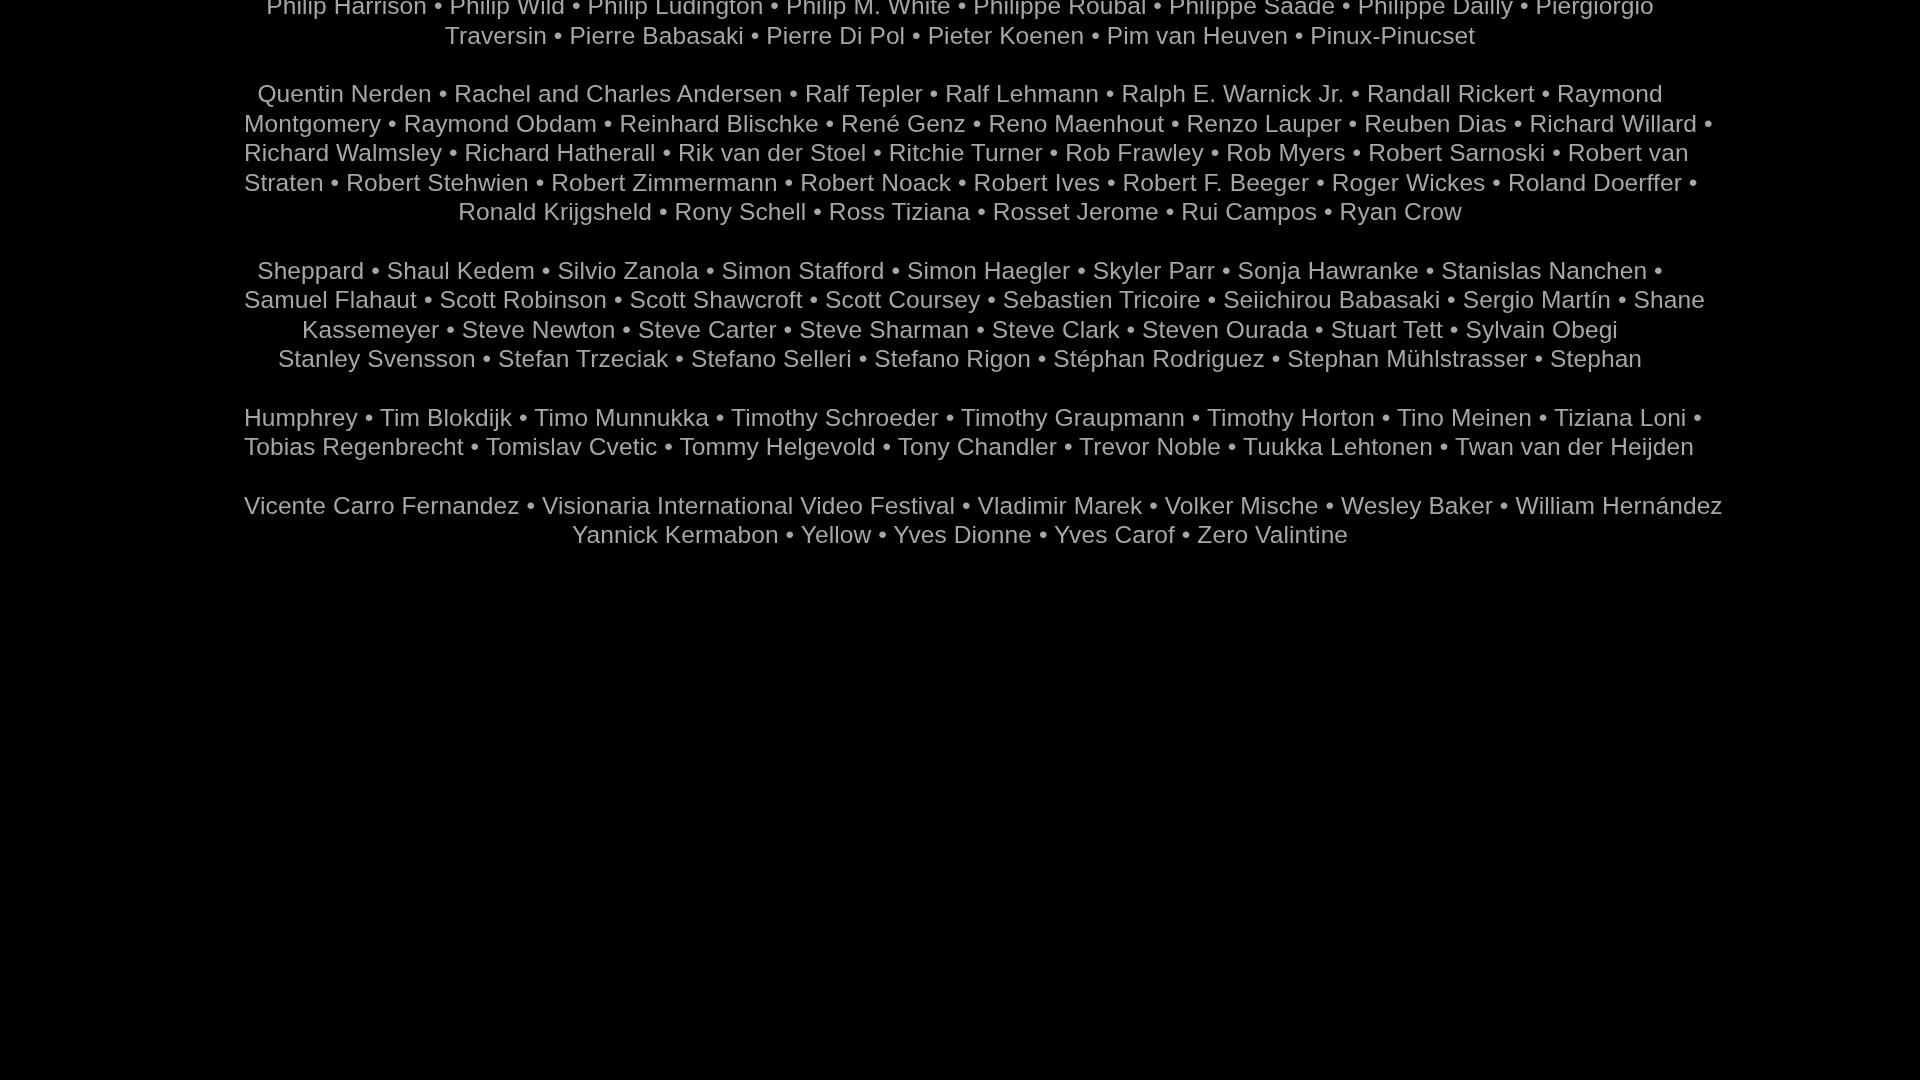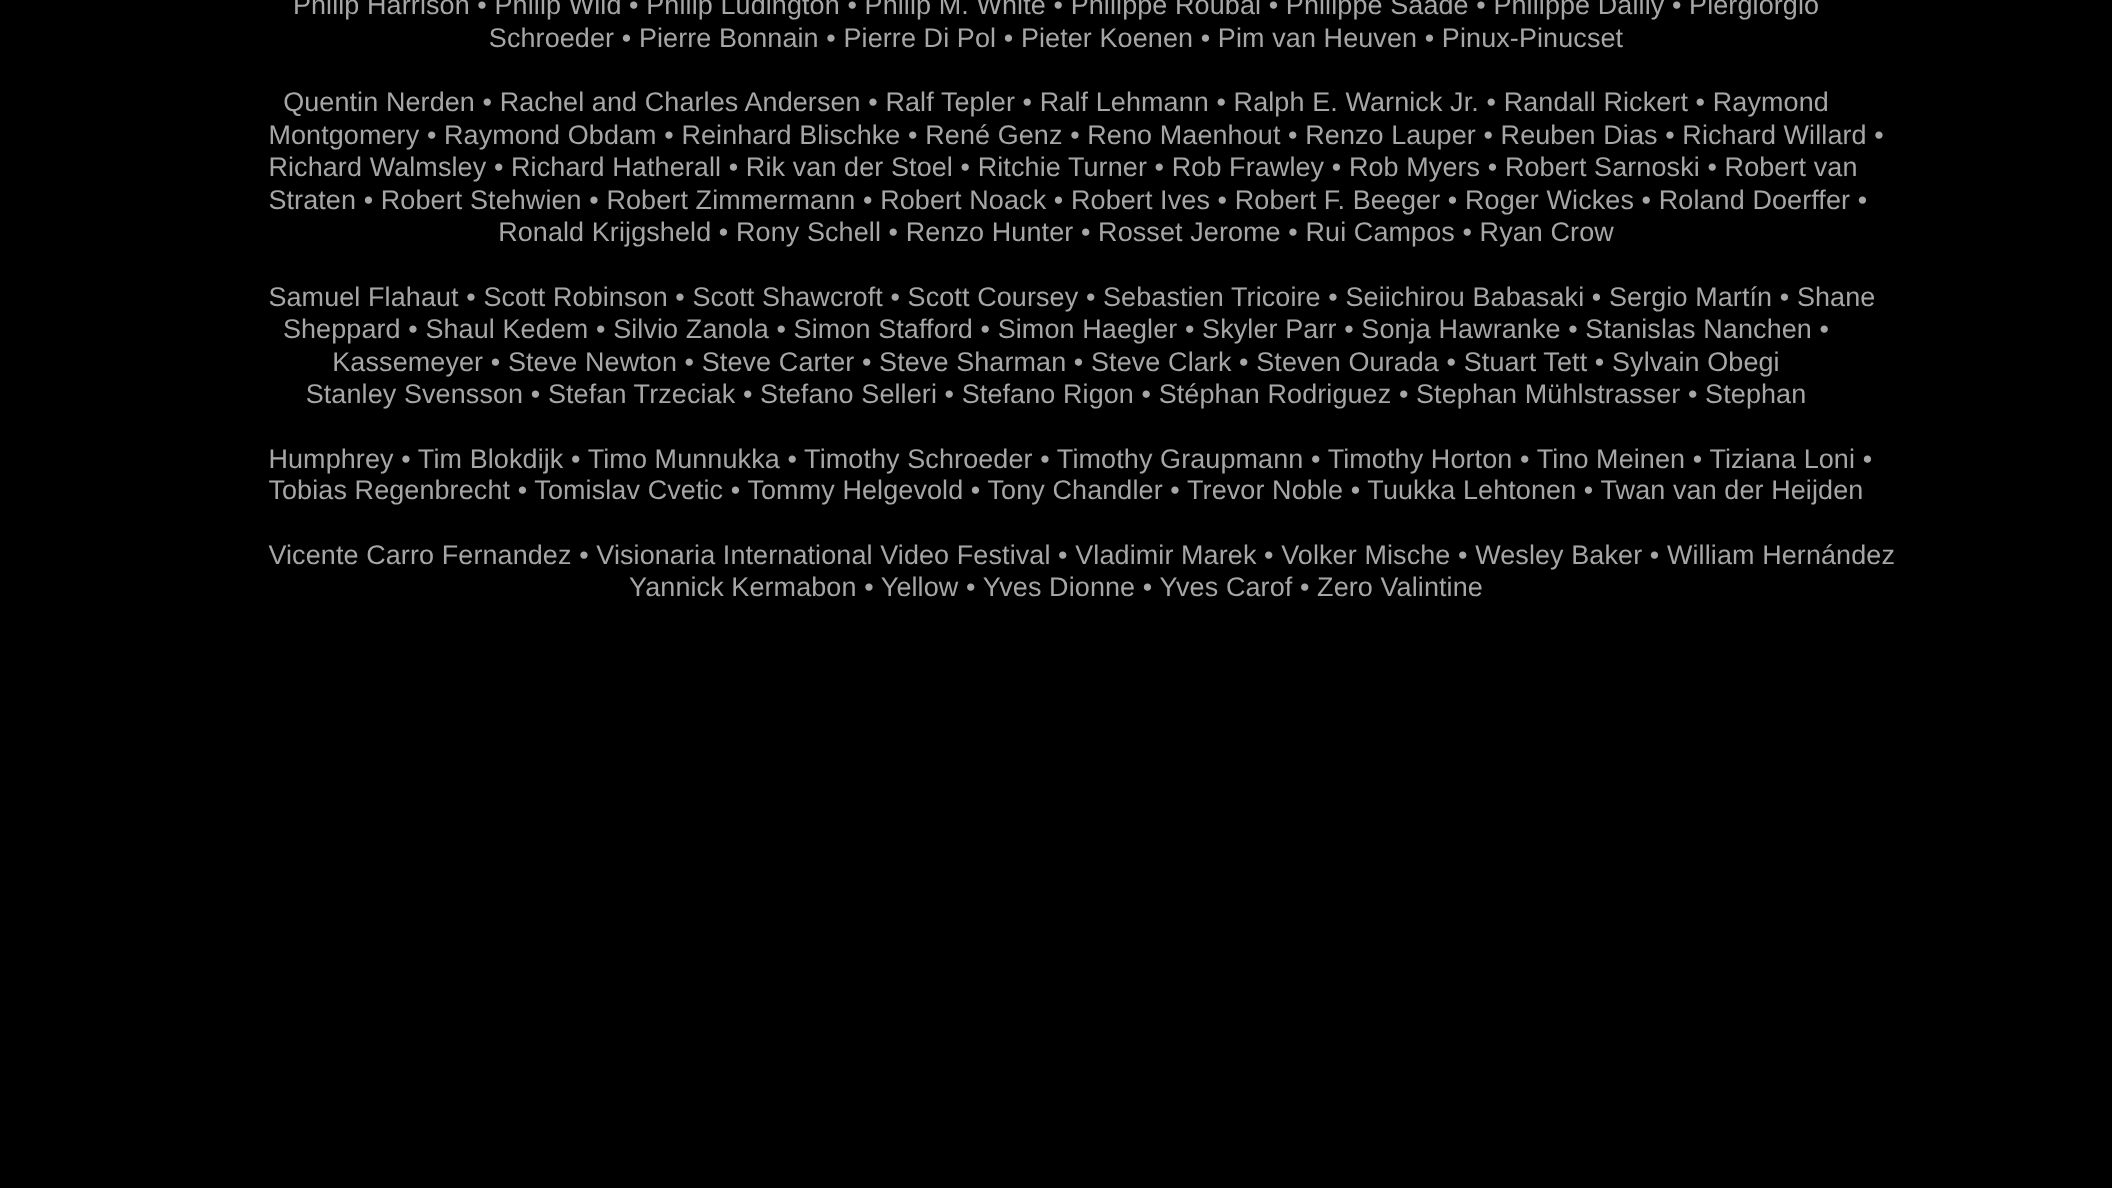--- a/index.html
+++ b/index.html
@@ -46,34 +46,34 @@
 </style>
 </head>
 <body style="background: rgb(0, 0, 0);">
 
 <div class="screen">
 
   <div class="credits" style="color: rgb(166, 166, 166);">
 
     <div class="credits-paragraph">
       <div class="credits-line">Philip Harrison • Philip Wild • Philip Ludington • Philip M. White • Philippe Roubal • Philippe Saadé • Philippe Dailly • Piergiorgio</div>
-      <div class="credits-line">Schroeder • Pierre Bonnain • Pierre Di Pol • Pieter Koenen • Pim van Heuven • Pinux-Pinucset</div>
+      <div class="credits-line">Traversin • Pierre Babasaki • Pierre Di Pol • Pieter Koenen • Pim van Heuven • Pinux-Pinucset</div>
     </div>
 
     <div class="credits-paragraph">
       <div class="credits-line">Quentin Nerden • Rachel and Charles Andersen • Ralf Tepler • Ralf Lehmann • Ralph E. Warnick Jr. • Randall Rickert • Raymond</div>
       <div class="credits-line">Montgomery • Raymond Obdam • Reinhard Blischke • René Genz • Reno Maenhout • Renzo Lauper • Reuben Dias • Richard Willard •</div>
       <div class="credits-line">Richard Walmsley • Richard Hatherall • Rik van der Stoel • Ritchie Turner • Rob Frawley • Rob Myers • Robert Sarnoski • Robert van</div>
       <div class="credits-line">Straten • Robert Stehwien • Robert Zimmermann • Robert Noack • Robert Ives • Robert F. Beeger • Roger Wickes • Roland Doerffer •</div>
-      <div class="credits-line">Ronald Krijgsheld • Rony Schell • Renzo Hunter • Rosset Jerome • Rui Campos • Ryan Crow</div>
+      <div class="credits-line">Ronald Krijgsheld • Rony Schell • Ross Tiziana • Rosset Jerome • Rui Campos • Ryan Crow</div>
     </div>
 
     <div class="credits-paragraph">
+      <div class="credits-line">Sheppard • Shaul Kedem • Silvio Zanola • Simon Stafford • Simon Haegler • Skyler Parr • Sonja Hawranke • Stanislas Nanchen •</div>
       <div class="credits-line">Samuel Flahaut • Scott Robinson • Scott Shawcroft • Scott Coursey • Sebastien Tricoire • Seiichirou Babasaki • Sergio Martín • Shane</div>
-      <div class="credits-line">Sheppard • Shaul Kedem • Silvio Zanola • Simon Stafford • Simon Haegler • Skyler Parr • Sonja Hawranke • Stanislas Nanchen •</div>
       <div class="credits-line">Kassemeyer • Steve Newton • Steve Carter • Steve Sharman • Steve Clark • Steven Ourada • Stuart Tett • Sylvain Obegi</div>
       <div class="credits-line">Stanley Svensson • Stefan Trzeciak • Stefano Selleri • Stefano Rigon • Stéphan Rodriguez • Stephan Mühlstrasser • Stephan</div>
     </div>
 
     <div class="credits-paragraph">
       <div class="credits-line">Humphrey • Tim Blokdijk • Timo Munnukka • Timothy Schroeder • Timothy Graupmann • Timothy Horton • Tino Meinen • Tiziana Loni •</div>
       <div class="credits-line">Tobias Regenbrecht • Tomislav Cvetic • Tommy Helgevold • Tony Chandler • Trevor Noble • Tuukka Lehtonen • Twan van der Heijden</div>
     </div>
 
     <div class="credits-paragraph">

